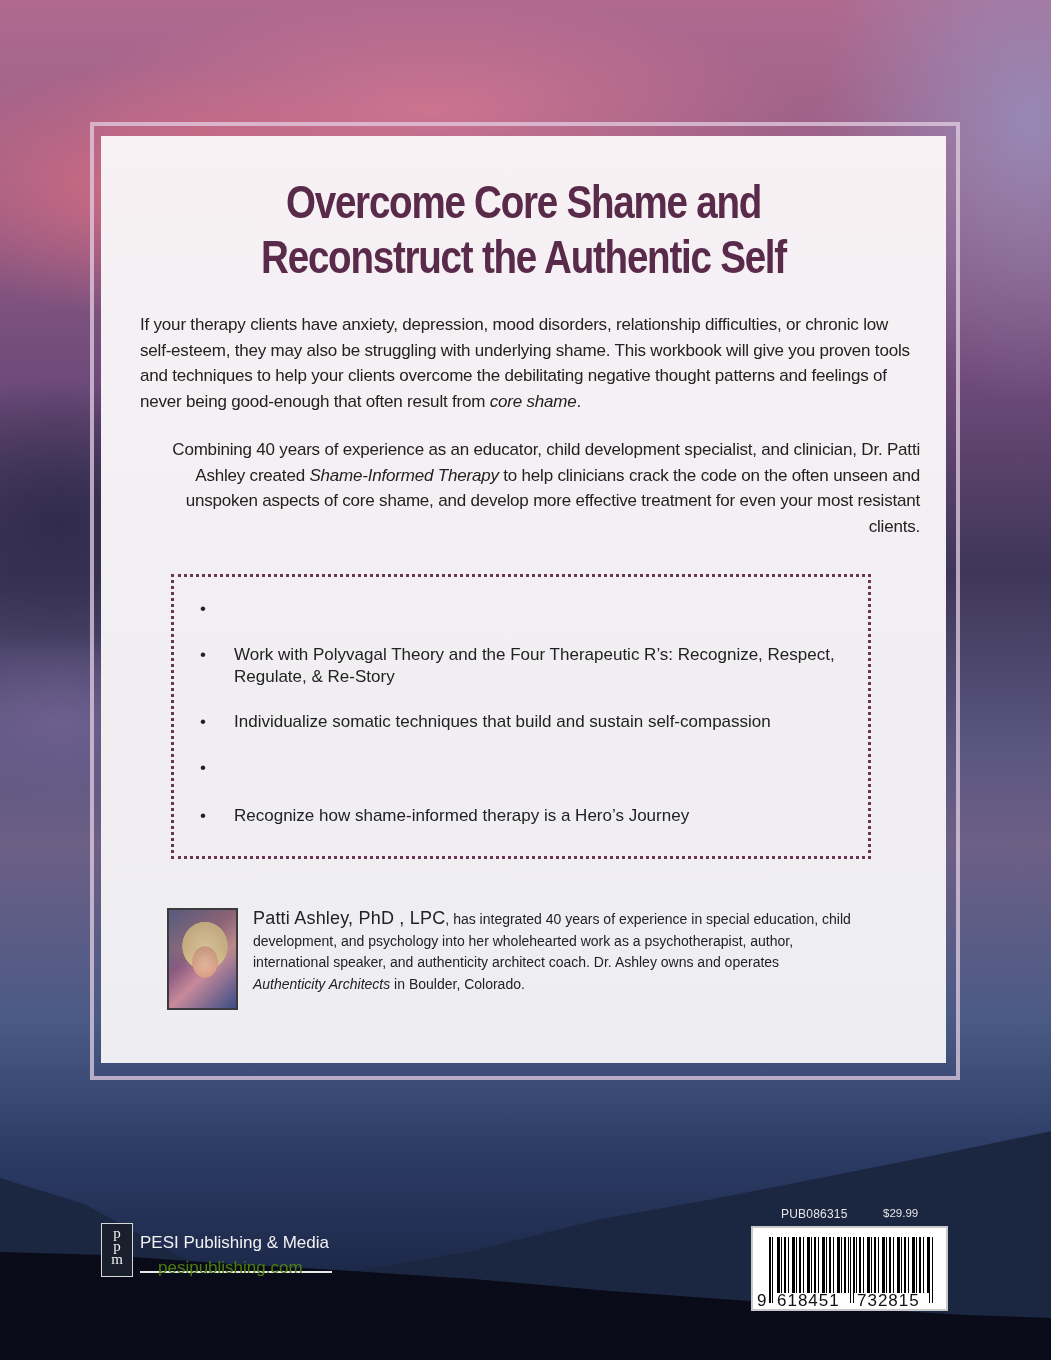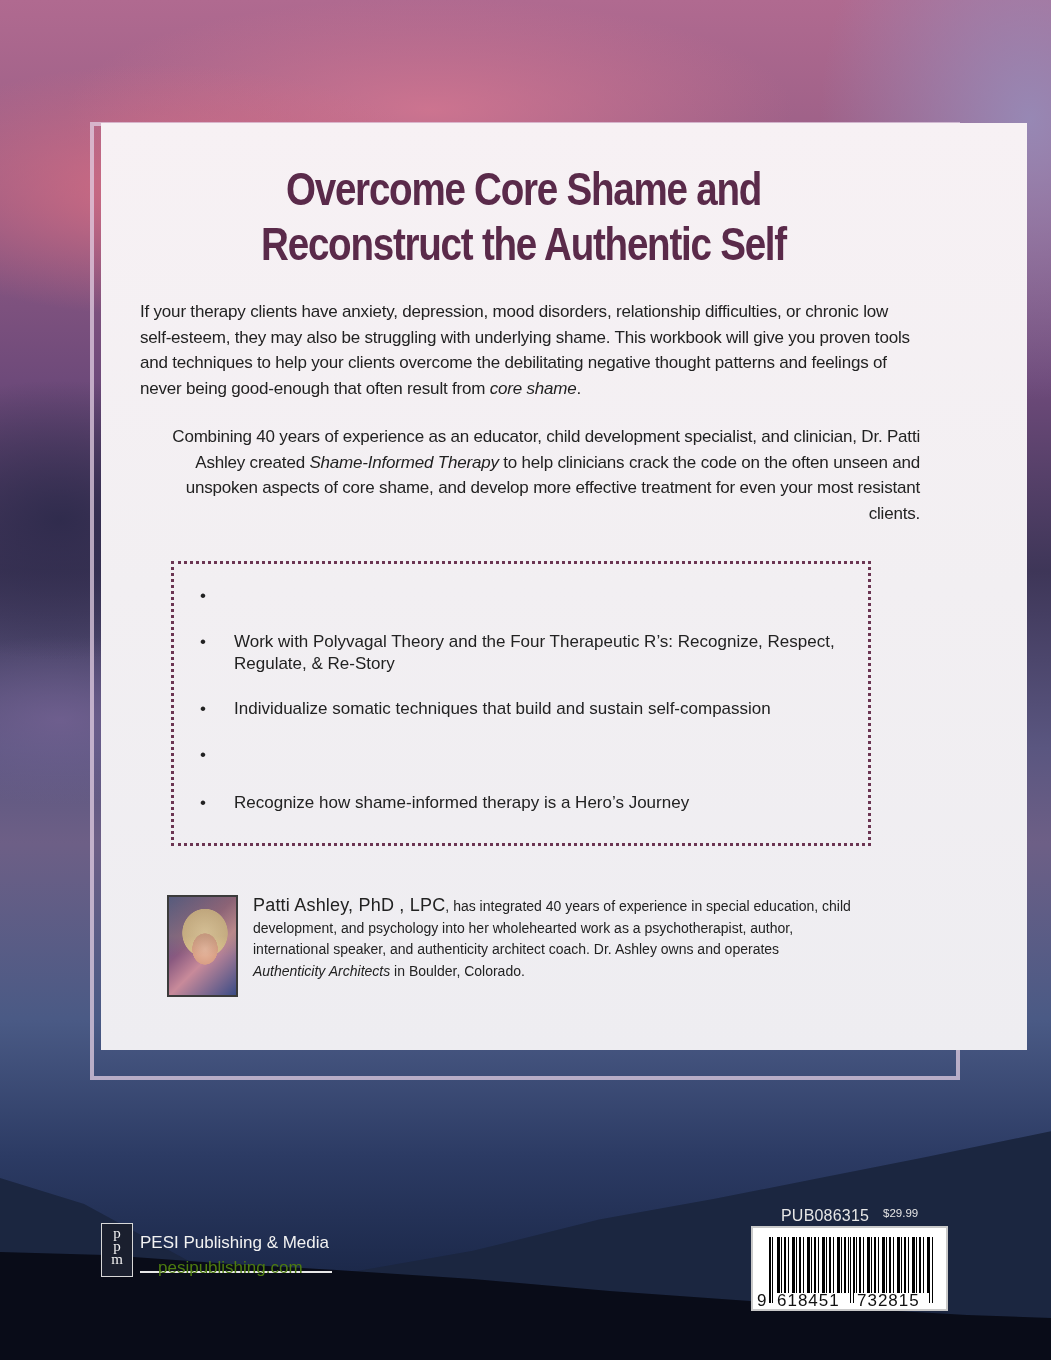--- a/index.html
+++ b/index.html
@@ -23,21 +23,21 @@
     .mountain-front {
       position: absolute; left: 0; right: 0; bottom: 0; height: 150px;
       background: #090c18;
       clip-path: polygon(0% 28%, 10% 30%, 22% 36%, 32% 40%, 45% 46%, 58% 54%, 70% 60%, 82% 66%, 92% 70%, 100% 72%, 100% 100%, 0% 100%);
     }
     .outer-frame {
       position: absolute; left: 90px; top: 122px; width: 870px; height: 958px;
       border: 4px solid rgba(225, 205, 225, 0.75);
     }
     .panel {
-      position: absolute; left: 101px; top: 123px; width: 926px; height: 927px;
+      position: absolute; left: 101px; top: 136px; width: 845px; height: 927px;
       background: linear-gradient(180deg, #f7f1f4 0%, #f2eff2 50%, #eeedf1 100%);
     }
     .title {
       position: absolute; left: 0; width: 845px; top: 38px;
       text-align: center;
       color: #5a2a4a;
       font-family: "Liberation Sans", sans-serif;
       font-weight: bold;
       font-size: 47px;
       line-height: 55px;
@@ -125,21 +125,21 @@
       padding-bottom: 18px;
       border-bottom: 2px solid #e8e8e8;
       width: 192px;
     }
     .pub-url {
       position: absolute; left: 57px; top: 35px;
       color: #4d7c0f; font-size: 17px; white-space: nowrap;
     }
     .pub-code {
       position: absolute; left: 781px; top: 1207px;
-      color: #e6e6e6; font-size: 16px; letter-spacing: 0.2px;
+      color: #e6e6e6; font-size: 12px; letter-spacing: 0.2px;
     }
     .price {
       position: absolute; left: 883px; top: 1207px;
       color: #e6e6e6; font-size: 11.5px;
     }
     .barcode {
       position: absolute; left: 751px; top: 1226px; width: 197px; height: 85px;
       background: #fff;
       border: 2px solid #c9c9c9;
     }

